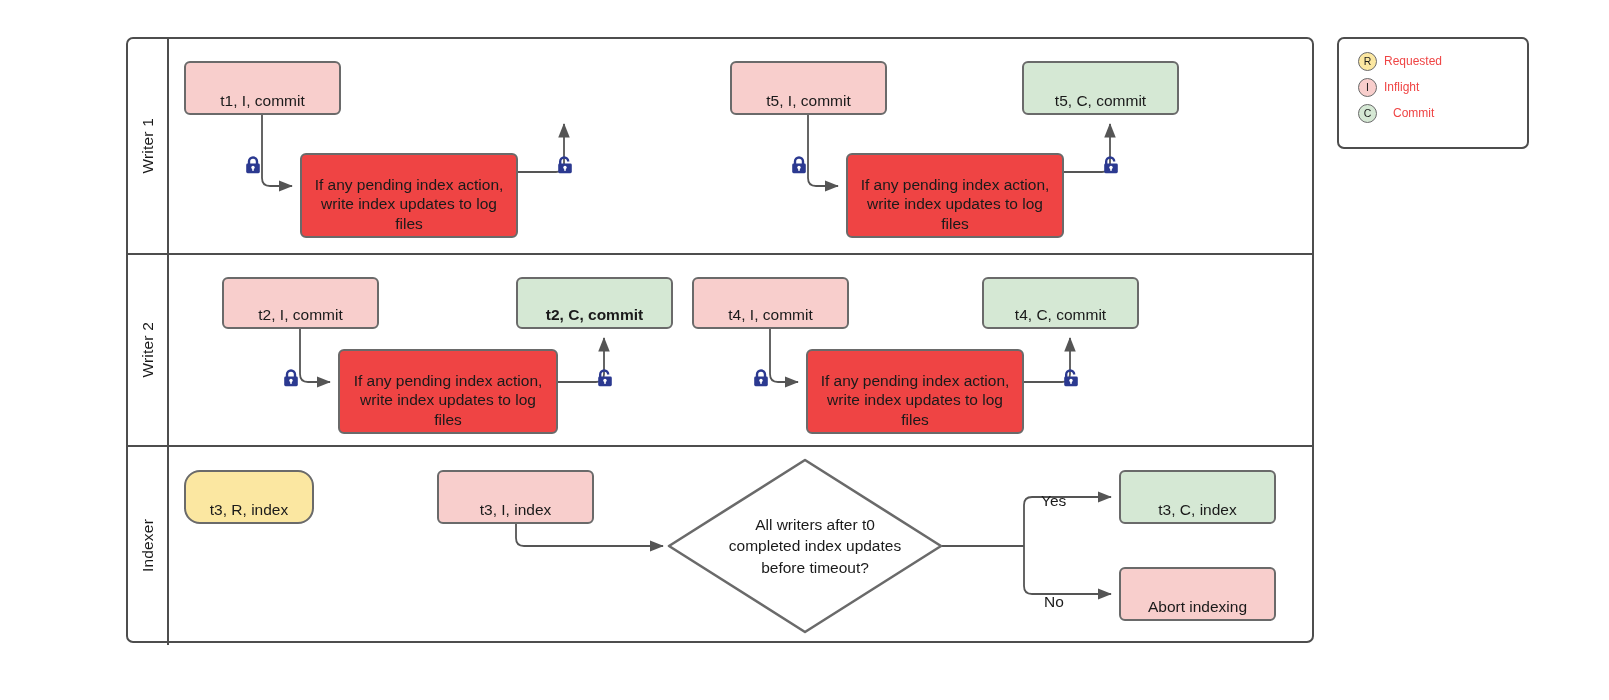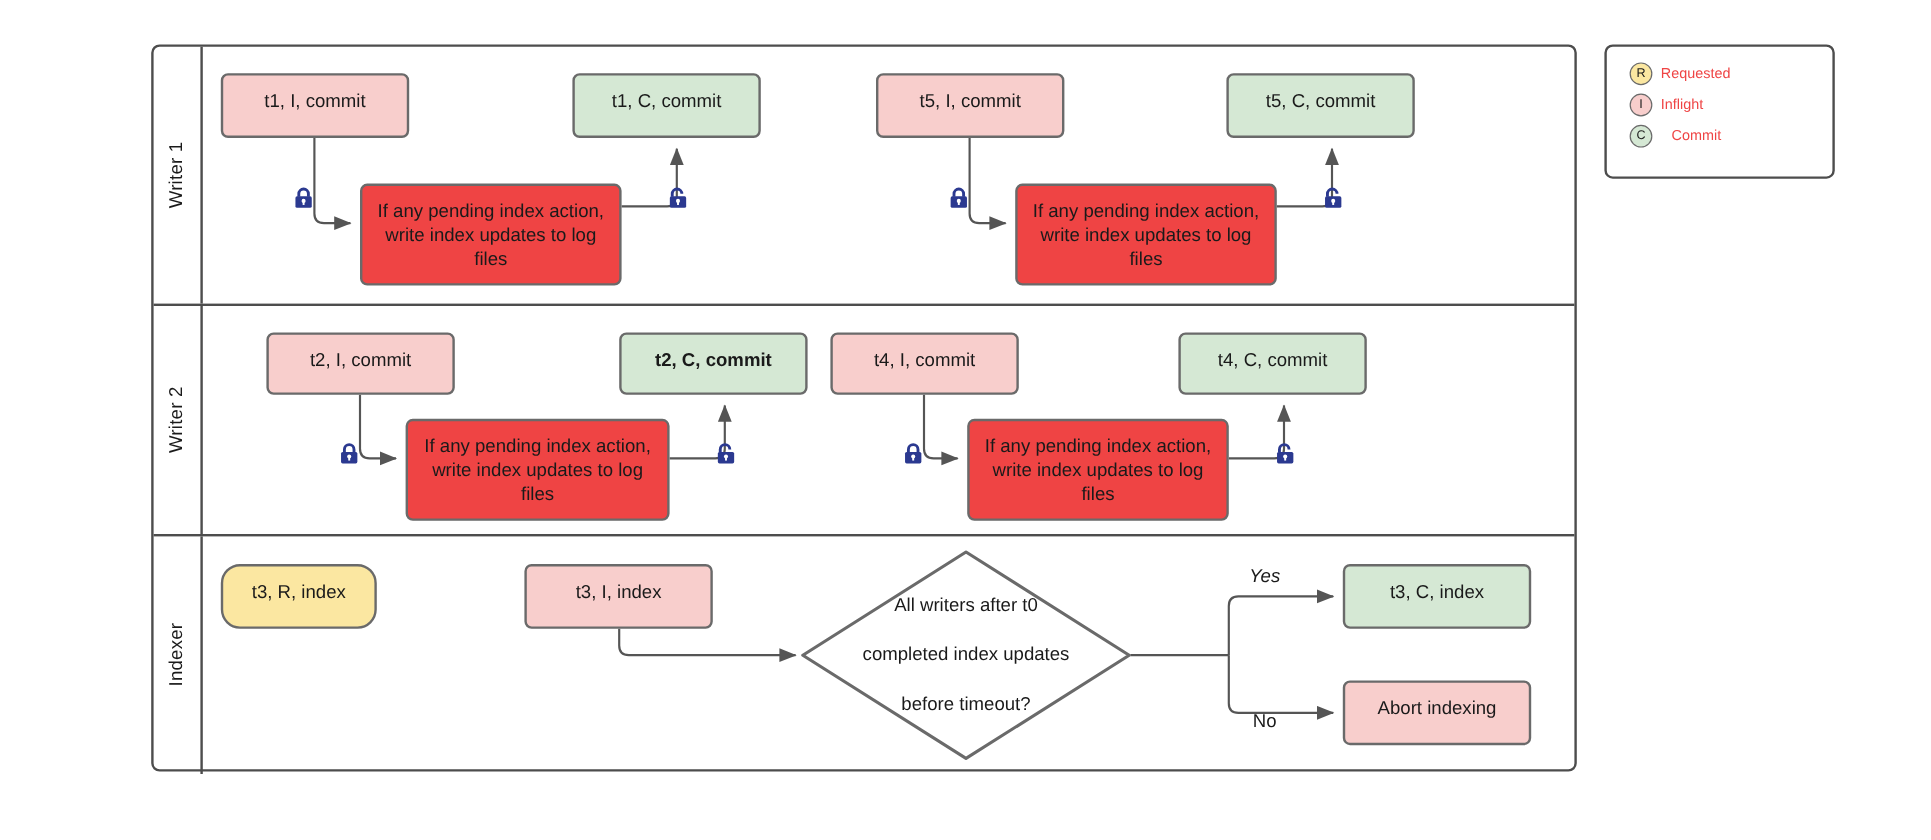--- a/index.html
+++ b/index.html
@@ -59,52 +59,51 @@
     white-space: nowrap;
   }
 
   
   .node {
     position: absolute;
     box-sizing: border-box;
     border: 2.2px solid #6a6a6a;
     border-radius: 6px;
     display: flex;
-    align-items: flex-start;
+    align-items: flex-end;
     justify-content: center;
     text-align: center;
     font-size: 15.5px;
     color: #1a1a1a;
     line-height: 1.28;
-    padding: 12px 6px;
+    padding: 2px 6px;
   }
   .node.pink   { background: #f8cecc; }
   .node.green  { background: #d5e8d4; }
   .node.yellow { background: #fbe7a1; }
   .node.white  { background: #ef4444; border-color: #6a6a6a; }
 
   
   .diamond-wrap {
     position: absolute;
   }
   .diamond-wrap svg { display:block; }
   .diamond-label {
     position: absolute;
-    left: 0; top: 0;
+    left: 10px; top: 0;
     width: 100%; height: 100%;
     display: flex;
     flex-direction: column;
     align-items: center;
     justify-content: center;
     text-align: center;
     font-size: 15.5px;
     color: #1a1a1a;
     line-height: 1.38;
     pointer-events: none;
-    gap: 20px;
   }
 
   
   .edges {
     position: absolute;
     left: 0; top: 0;
     width: 1609px; height: 700px;
     pointer-events: none;
   }
 
@@ -225,23 +224,20 @@
       <path d="M1024,546 L1024,505 Q1024,497 1032,497 L1111,497" marker-end="url(#arrow)"></path>
 
       <path d="M1024,546 L1024,586 Q1024,594 1032,594 L1111,594" marker-end="url(#arrow)"></path>
     </g>
   </svg>
 
   <div class="node pink" style="left:184px; top:61px; width:157px; height:54px;">
     <span>t1, I, commit</span>
   </div>
 
-  <div class="node green" style="left:477px; top:61px; width:157px; height:54px;">
-    <span>t1, C, commit</span>
-  </div>
 
   <div class="node white" style="left:300px; top:153px; width:218px; height:85px;">
     <span>If any pending index action, write index updates to log files</span>
   </div>
 
   <div class="node pink" style="left:730px; top:61px; width:157px; height:54px;">
     <span>t5, I, commit</span>
   </div>
 
   <div class="node green" style="left:1022px; top:61px; width:157px; height:54px;">
@@ -354,21 +350,21 @@
     <svg viewBox="0 0 278 178" width="278" height="178">
       <polygon points="139,3 275,89 139,175 3,89" fill="#ffffff" stroke="#6a6a6a" stroke-width="2.6" stroke-linejoin="round"></polygon>
     </svg>
     <div class="diamond-label">
       <span>All writers after t0</span>
       <span>completed index updates</span>
       <span>before timeout?</span>
     </div>
   </div>
 
-  <div class="edge-label" style="left:1041px; top:472px;font-style:italic;">Yes</div>
+  <div class="edge-label" style="left:1041px; top:492px;">Yes</div>
   <div class="edge-label" style="left:1044px; top:593px;">No</div>
 
   <div class="node green" style="left:1119px; top:470px; width:157px; height:54px;">
     <span>t3, C, index</span>
   </div>
 
   <div class="node pink" style="left:1119px; top:567px; width:157px; height:54px;">
     <span>Abort indexing</span>
   </div>
 

